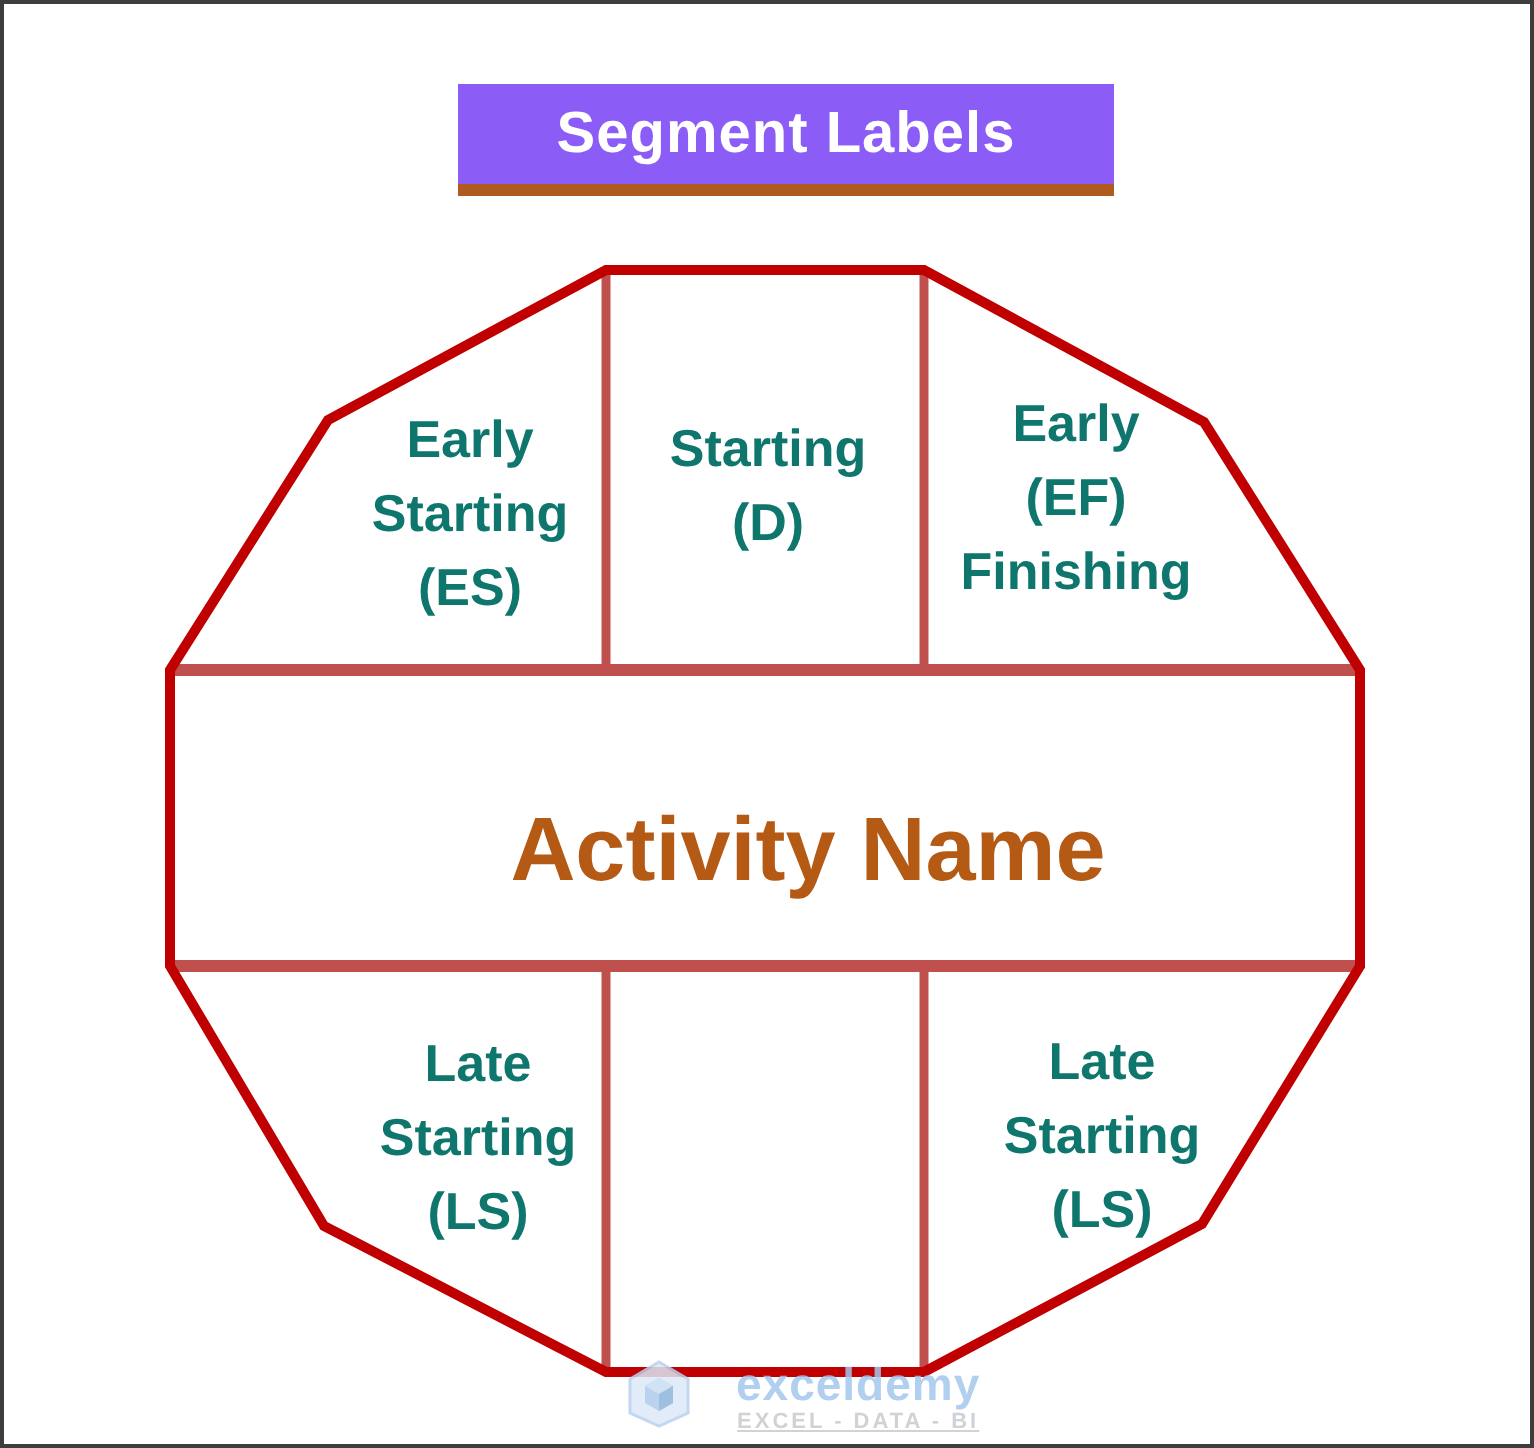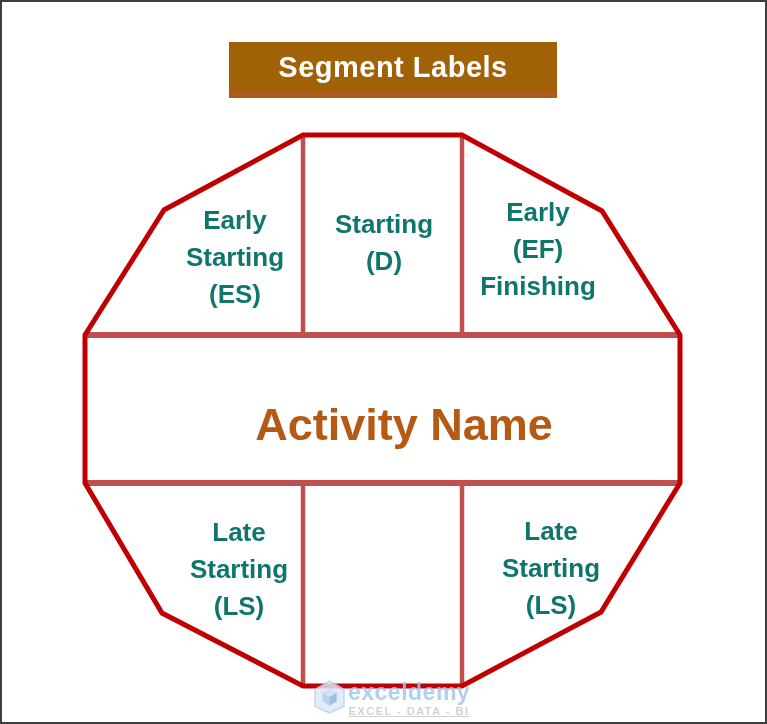--- a/index.html
+++ b/index.html
@@ -9,21 +9,21 @@
     box-sizing:border-box;
     border:2px solid #3d3d3d;
     background:#ffffff;
     font-family:"Liberation Sans", sans-serif;
     overflow:hidden;
   }
   
   .title-box{
     position:absolute;
     left:227px;top:40px;width:328px;height:50px;
-    background:#a16207;
+    background:#8b5cf6;
     border-bottom:6px solid #AF5A1E;
     display:flex;align-items:center;justify-content:center;
   }
   .title-box .title-text{
     color:#ffffff;
     font-size:29px;
     font-weight:bold;
     letter-spacing:0.5px;
   }
   
@@ -46,20 +46,21 @@
     font-weight:bold;
     font-size:45px;
     white-space:nowrap;
   }
   
   .watermark{
     position:absolute;
     left:311px;top:678px;
     display:flex;align-items:flex-start;
     opacity:0.85;
+    gap:20px;
   }
   .wm-text{display:flex;flex-direction:column;align-items:center;margin-left:2px;}
   .wm-brand{
     color:#A4C7EC;
     font-size:23px;
     font-weight:bold;
     line-height:24px;
     letter-spacing:0.5px;
   }
   .wm-tagline{

